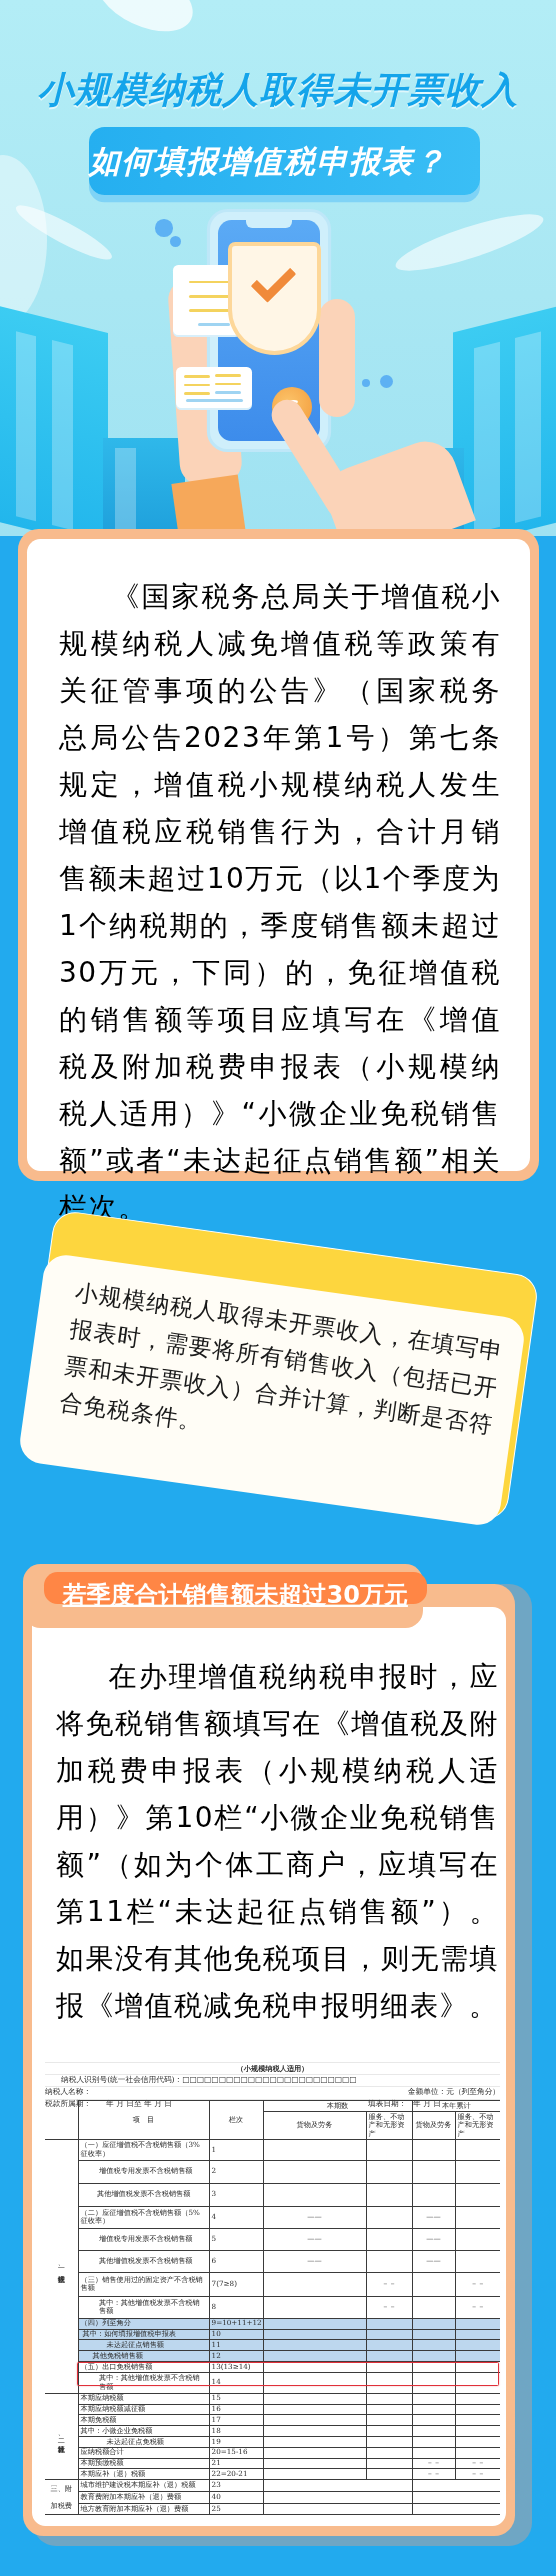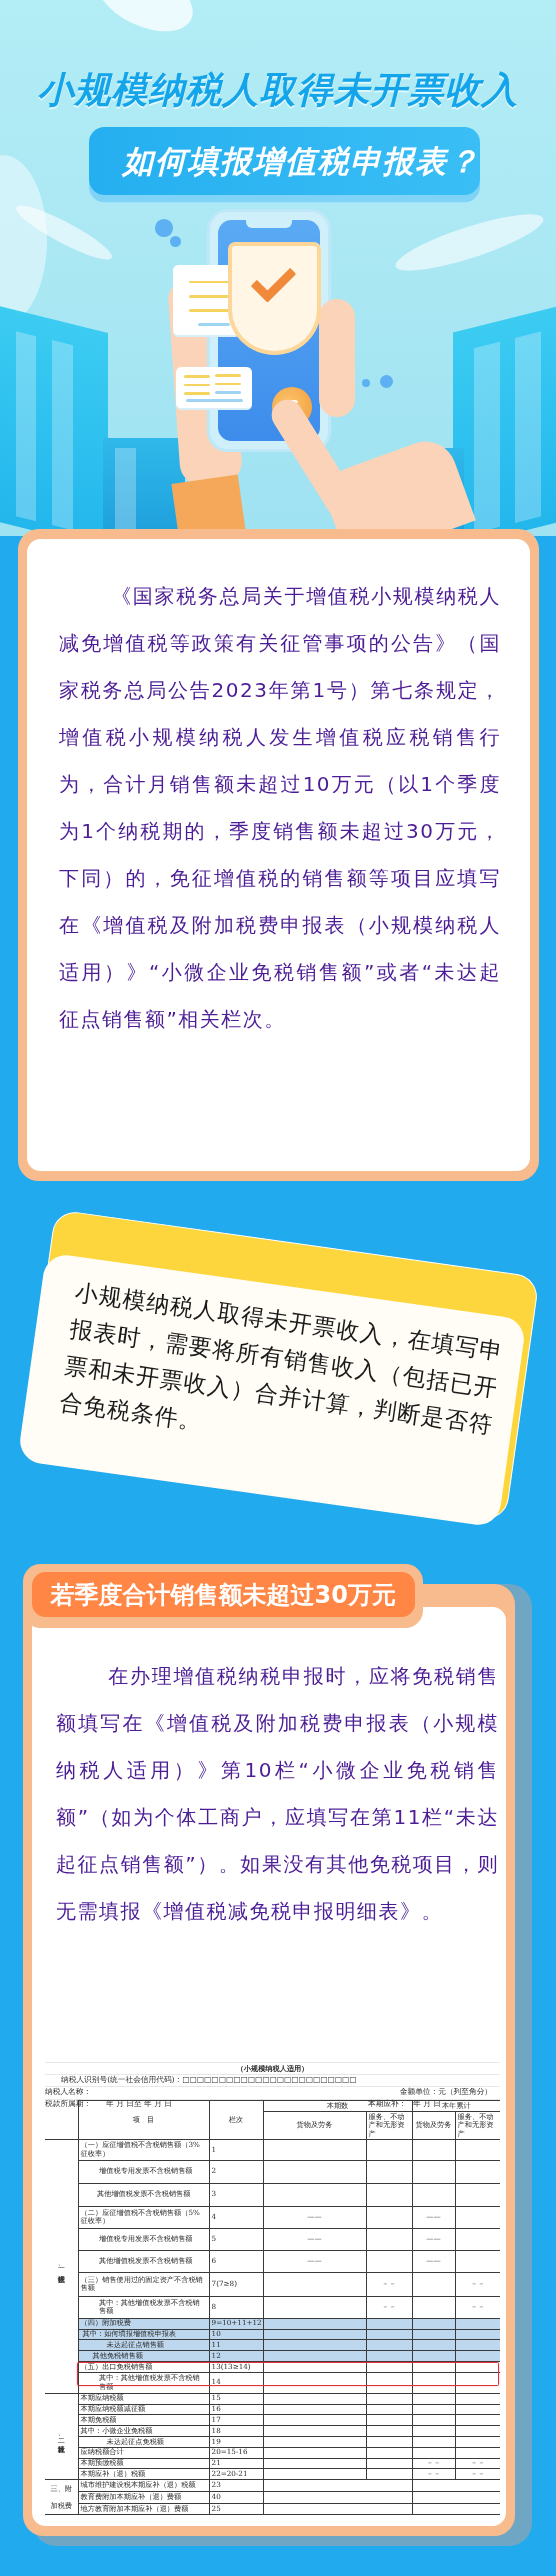--- a/index.html
+++ b/index.html
@@ -8,21 +8,21 @@
 
   
   .hero { position: absolute; left: 0; top: 0; width: 556px; height: 536px;
     background: linear-gradient(180deg, #B3EDF6 0%, #A9E7F3 55%, #9FE2F2 100%); overflow: hidden; font-style: italic; }
   .wisp { position: absolute; background: rgba(255,255,255,0.75); border-radius: 50%; }
   .hero-title { position: absolute; left: 0; top: 66px; width: 556px; text-align: center;
     font-family: "DejaVu Sans", sans-serif; font-weight: bold; font-size: 36px; color: #14A4EA; letter-spacing: 1px;
     text-shadow: 0 1.5px 0 rgba(255,255,255,0.6); }
   .hero-pill { position: absolute; left: 89px; top: 127px; width: 391px; height: 68px; border-radius: 15.5px;
     background: linear-gradient(90deg, #25AFF0 0%, #3ABEF5 100%); box-shadow: 0 7.2px 0 #7FD3F6; }
-  .hero-pill span { display: block; width: 100%; text-align: right; line-height: 68px; font-size: 31px; font-weight: bold; color: #FFFFFF; letter-spacing: 1.5px; }
+  .hero-pill span { display: block; width: 100%; text-align: left; line-height: 68px; font-size: 31px; font-weight: bold; color: #FFFFFF; letter-spacing: 1.5px; }
 
   .bld { position: absolute; background: linear-gradient(180deg, #3CCCF2, #22B6EC); }
   .bld .win { position: absolute; background: rgba(255,255,255,0.28); }
   .phone { position: absolute; left: 210px; top: 212px; width: 118px; height: 237px; border-radius: 17.5px;
     background: #CFEFFB; box-shadow: 0 0 0 3.1px #BEE7F8; }
   .phone .screen { position: absolute; left: 8.2px; top: 8.2px; right: 8.2px; bottom: 8.2px; border-radius: 13.4px;
     background: linear-gradient(180deg, #5BAAF5, #3D8CEB); }
   .phone .notch { position: absolute; left: 36px; top: 5.2px; width: 46px; height: 11.3px; background: #CFEFFB; border-radius: 0 0 6.2px 6.2px; }
   .shield { position: absolute; left: 228px; top: 242px; width: 93px; height: 113px;
     background: #FFF6E6; border: 4.1px solid #FDD799; border-radius: 7.2px 7.2px 50% 50% / 7.2px 7.2px 40% 40%; }
@@ -32,21 +32,21 @@
   .doc-line { position: absolute; height: 2.6px; border-radius: 1.5px; }
   .coin { position: absolute; left: 272px; top: 387px; width: 40px; height: 40px; border-radius: 50%;
     background: radial-gradient(circle at 40% 40%, #FCC46A, #F29A3A); color: #fff; font-weight: bold; font-size: 15.5px; text-align: center; line-height: 40px; }
   .hand { position: absolute; background: #FBD3B8; border-radius: 20.6px; }
   .dot { position: absolute; border-radius: 50%; background: #5DB1F3; }
 
   
   .card-shadow { position: absolute; background: #6FA6C4; border-radius: 23px; }
   .card-outer { position: absolute; background: #F8BB8D; border-radius: 20.6px; }
   .card-inner { position: absolute; background: #FFFFFF; border-radius: 13.4px; }
-  .para { position: absolute; font-size: 20px; line-height: 47px; color: #4c1d95; letter-spacing: 1.5px; text-align: justify; text-align-last: left; }
+  .para { position: absolute; font-size: 28px; line-height: 47px; color: #000000; letter-spacing: 1.5px; text-align: justify; text-align-last: left; }
   .para .indent { display: inline-block; width: 52px; }
 
   .tag-outer { position: absolute; background: #F8BB8D; border-radius: 17.5px; }
   .tag { position: absolute; background: #FF8645; border-radius: 13.4px; color: #FFFFFF; font-weight: bold; font-size: 24px;
     line-height: 47px; padding-left: 18.5px; letter-spacing: 0px; }
 
   
   .ycard-wrap { position: absolute; left: 36px; top: 1242px; width: 489px; height: 247px; transform: rotate(8deg); transform-origin: 50% 50%; }
   .ycard { position: absolute; inset: 0; background: #FDD63E; border-radius: 23px; border: 1.5px solid #FFFFFF; }
   .ycard-inner { position: absolute; left: -3.1px; top: 44px; right: 7.2px; bottom: -7.2px; background: #FFFDF6; border-radius: 23px; }
@@ -135,35 +135,35 @@
 <div class="ycard-wrap">
   <div class="ycard"></div>
   <div class="ycard-inner"></div>
   <div class="ycard-text">小规模纳税人取得未开票收入，在填写申报表时，需要将所有销售收入（包括已开票和未开票收入）合并计算，判断是否符合免税条件。</div>
 </div>
 
 <div class="card-shadow" style="left:33px;top:1584px;width:499px;height:962px;"></div>
 <div class="card-outer" style="left:23px;top:1584px;width:492px;height:952px;"></div>
 <div class="card-inner" style="left:32px;top:1607px;width:474px;height:919px;"></div>
 <div class="tag-outer" style="left:23px;top:1564px;width:400px;height:64px;"></div>
-<div class="tag" style="left:32px;top:1572px;width:383px;height:45px;">若季度合计销售额未超过30万元</div>
+<div class="tag" style="left:44px;top:1572px;width:383px;height:32px;text-decoration:underline;">若季度合计销售额未超过30万元</div>
 <div class="para" style="left:56px;top:1653px;width:443px;"><span class="indent"></span><span>在办理增值税纳税申报时，应将免税销售额填写在《增值税及附加税费申报表（小规模纳税人适用）》第10栏“小微企业免税销售额”（如为个体工商户，应填写在第11栏“未达起征点销售额”）。如果没有其他免税项目，则无需填报《增值税减免税申报明细表》。</span></div>
 
 <div class="form" style="left:45px;top:2045px;width:455px;height:461px;">
   <div class="faint" style="top:16.5px;"></div>
   <div class="ft" style="top:18.5px;font-size:7.2px;">（小规模纳税人适用）</div>
   <div class="faint" style="top:29px;"></div>
   <div class="meta" style="left:16px;top:30px;">纳税人识别号(统一社会信用代码)：□□□□□□□□□□□□□□□□□□□□□□□□</div>
   <div class="faint" style="top:41px;"></div>
   <div class="meta" style="left:0;top:42px;">纳税人名称：</div>
-  <div class="meta" style="right:8px;top:42px;">金额单位：元（列至角分）</div>
+  <div class="meta" style="right:0;top:42px;">金额单位：元（列至角分）</div>
   <div class="faint" style="top:54px;"></div>
   <div class="meta" style="left:0;top:54px;">税款所属期：</div>
   <div class="meta" style="left:61px;top:54px;">年  月  日至        年  月  日</div>
-  <div class="meta" style="left:323px;top:54px;">本期应补：</div>
+  <div class="meta" style="left:323px;top:54px;">填表日期：</div>
   <div class="meta" style="left:368px;top:54px;">年  月  日</div>
 
   <table class="grid" style="left:0;top:55px;width:455px;">
     <colgroup>
         <col style="width:33px">
         <col style="width:131px">
         <col style="width:54px">
         <col style="width:103px">
         <col style="width:46px">
         <col style="width:43px">
@@ -242,21 +242,21 @@
         </tr>
     <tr style="height:22px">
           <td style="padding-left:20.6px">其中：其他增值税发票不含税销售额</td>
           <td>8</td>
           <td></td>
           <td class="dash">－－</td>
           <td></td>
           <td class="dash nb">－－</td>
         </tr>
     <tr class="hl" style="height:10.8px">
-          <td>（四）附加税费</td>
+          <td>（四）列至角分</td>
           <td>9=10+11+12</td>
           <td></td>
           <td></td>
           <td></td>
           <td class="nb"></td>
         </tr>
     <tr class="hl" style="height:10.8px">
           <td style="padding-left:4.1px">其中：如何填报增值税申报表</td>
           <td>10</td>
           <td></td>

